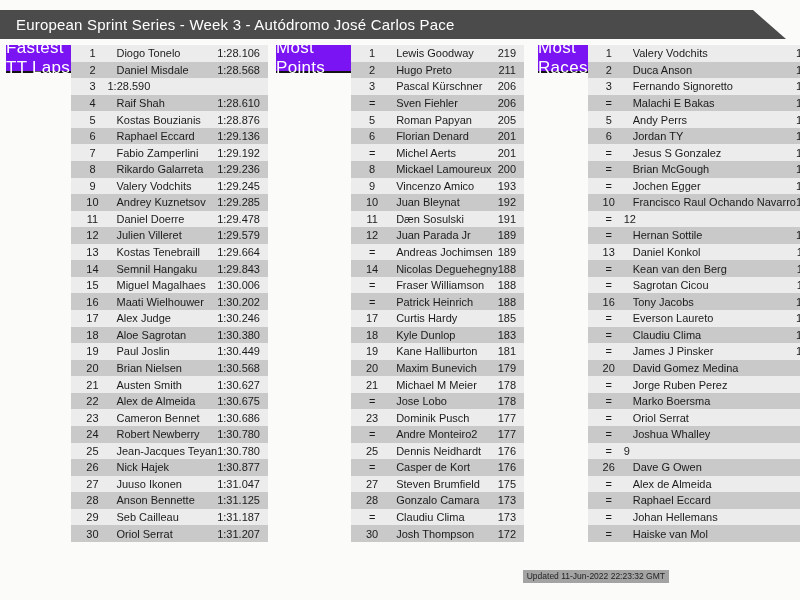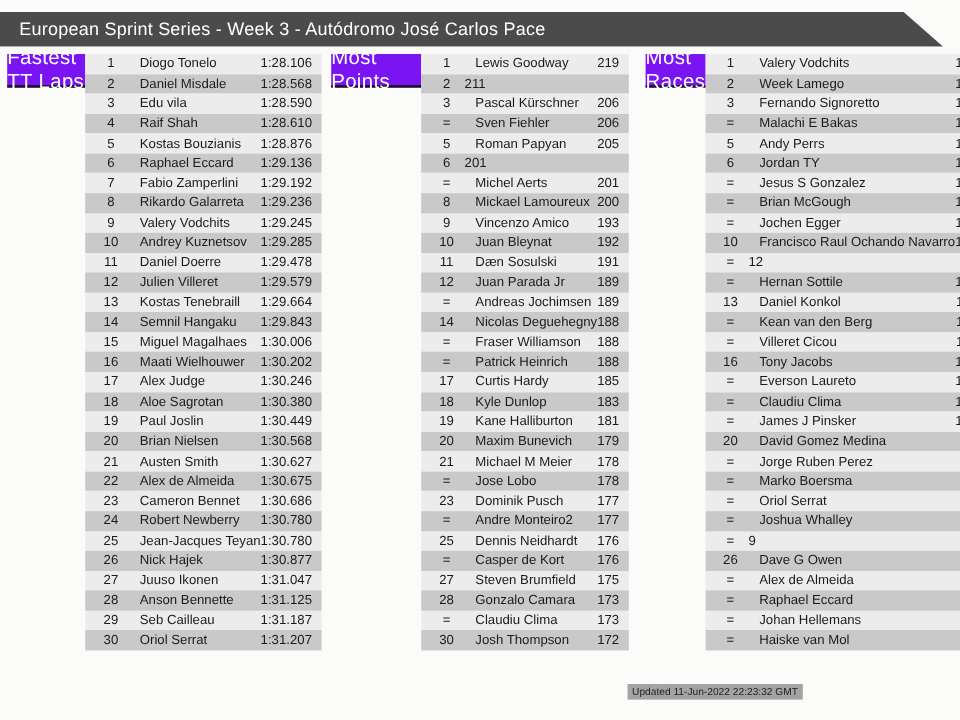--- a/index.html
+++ b/index.html
@@ -110,21 +110,20 @@
             <span class="cell-name">Diogo Tonelo</span>
             <span class="cell-value">1:28.106</span>
           </div>
           <div class="row even">
             <span class="cell-rank">2</span>
             <span class="cell-name">Daniel Misdale</span>
             <span class="cell-value">1:28.568</span>
           </div>
           <div class="row odd">
             <span class="cell-rank">3</span>
-            <span class="cell-name">Edu vila</span>
             <span class="cell-value">1:28.590</span>
           </div>
           <div class="row even">
             <span class="cell-rank">4</span>
             <span class="cell-name">Raif Shah</span>
             <span class="cell-value">1:28.610</span>
           </div>
           <div class="row odd">
             <span class="cell-rank">5</span>
             <span class="cell-name">Kostas Bouzianis</span>
@@ -261,39 +260,41 @@
     <div class="board board-2">
       <div class="board-header">Most Points</div>
       <div class="board-rows">
           <div class="row odd">
             <span class="cell-rank">1</span>
             <span class="cell-name">Lewis Goodway</span>
             <span class="cell-value">219</span>
           </div>
           <div class="row even">
             <span class="cell-rank">2</span>
+            <span class="cell-name">Hugo Preto</span>
             <span class="cell-value">211</span>
           </div>
           <div class="row odd">
             <span class="cell-rank">3</span>
             <span class="cell-name">Pascal Kürschner</span>
             <span class="cell-value">206</span>
           </div>
           <div class="row even">
             <span class="cell-rank">=</span>
             <span class="cell-name">Sven Fiehler</span>
             <span class="cell-value">206</span>
           </div>
           <div class="row odd">
             <span class="cell-rank">5</span>
             <span class="cell-name">Roman Papyan</span>
             <span class="cell-value">205</span>
           </div>
           <div class="row even">
             <span class="cell-rank">6</span>
+            <span class="cell-name">Florian Denard</span>
             <span class="cell-value">201</span>
           </div>
           <div class="row odd">
             <span class="cell-rank">=</span>
             <span class="cell-name">Michel Aerts</span>
             <span class="cell-value">201</span>
           </div>
           <div class="row even">
             <span class="cell-rank">8</span>
             <span class="cell-name">Mickael Lamoureux</span>
@@ -415,21 +416,21 @@
     <div class="board board-3">
       <div class="board-header">Most Races</div>
       <div class="board-rows">
           <div class="row odd">
             <span class="cell-rank">1</span>
             <span class="cell-name">Valery Vodchits</span>
             <span class="cell-value">19</span>
           </div>
           <div class="row even">
             <span class="cell-rank">2</span>
-            <span class="cell-name">Week Lamego</span>
+            <span class="cell-name">Duca Anson</span>
             <span class="cell-value">16</span>
           </div>
           <div class="row odd">
             <span class="cell-rank">3</span>
             <span class="cell-name">Fernando Signoretto</span>
             <span class="cell-value">15</span>
           </div>
           <div class="row even">
             <span class="cell-rank">=</span>
             <span class="cell-name">Malachi E Bakas</span>
@@ -479,21 +480,21 @@
             <span class="cell-name">Daniel Konkol</span>
             <span class="cell-value">11</span>
           </div>
           <div class="row even">
             <span class="cell-rank">=</span>
             <span class="cell-name">Kean van den Berg</span>
             <span class="cell-value">11</span>
           </div>
           <div class="row odd">
             <span class="cell-rank">=</span>
-            <span class="cell-name">Villeret Cicou</span>
+            <span class="cell-name">Sagrotan Cicou</span>
             <span class="cell-value">11</span>
           </div>
           <div class="row even">
             <span class="cell-rank">16</span>
             <span class="cell-name">Tony Jacobs</span>
             <span class="cell-value">10</span>
           </div>
           <div class="row odd">
             <span class="cell-rank">=</span>
             <span class="cell-name">Everson Laureto</span>

